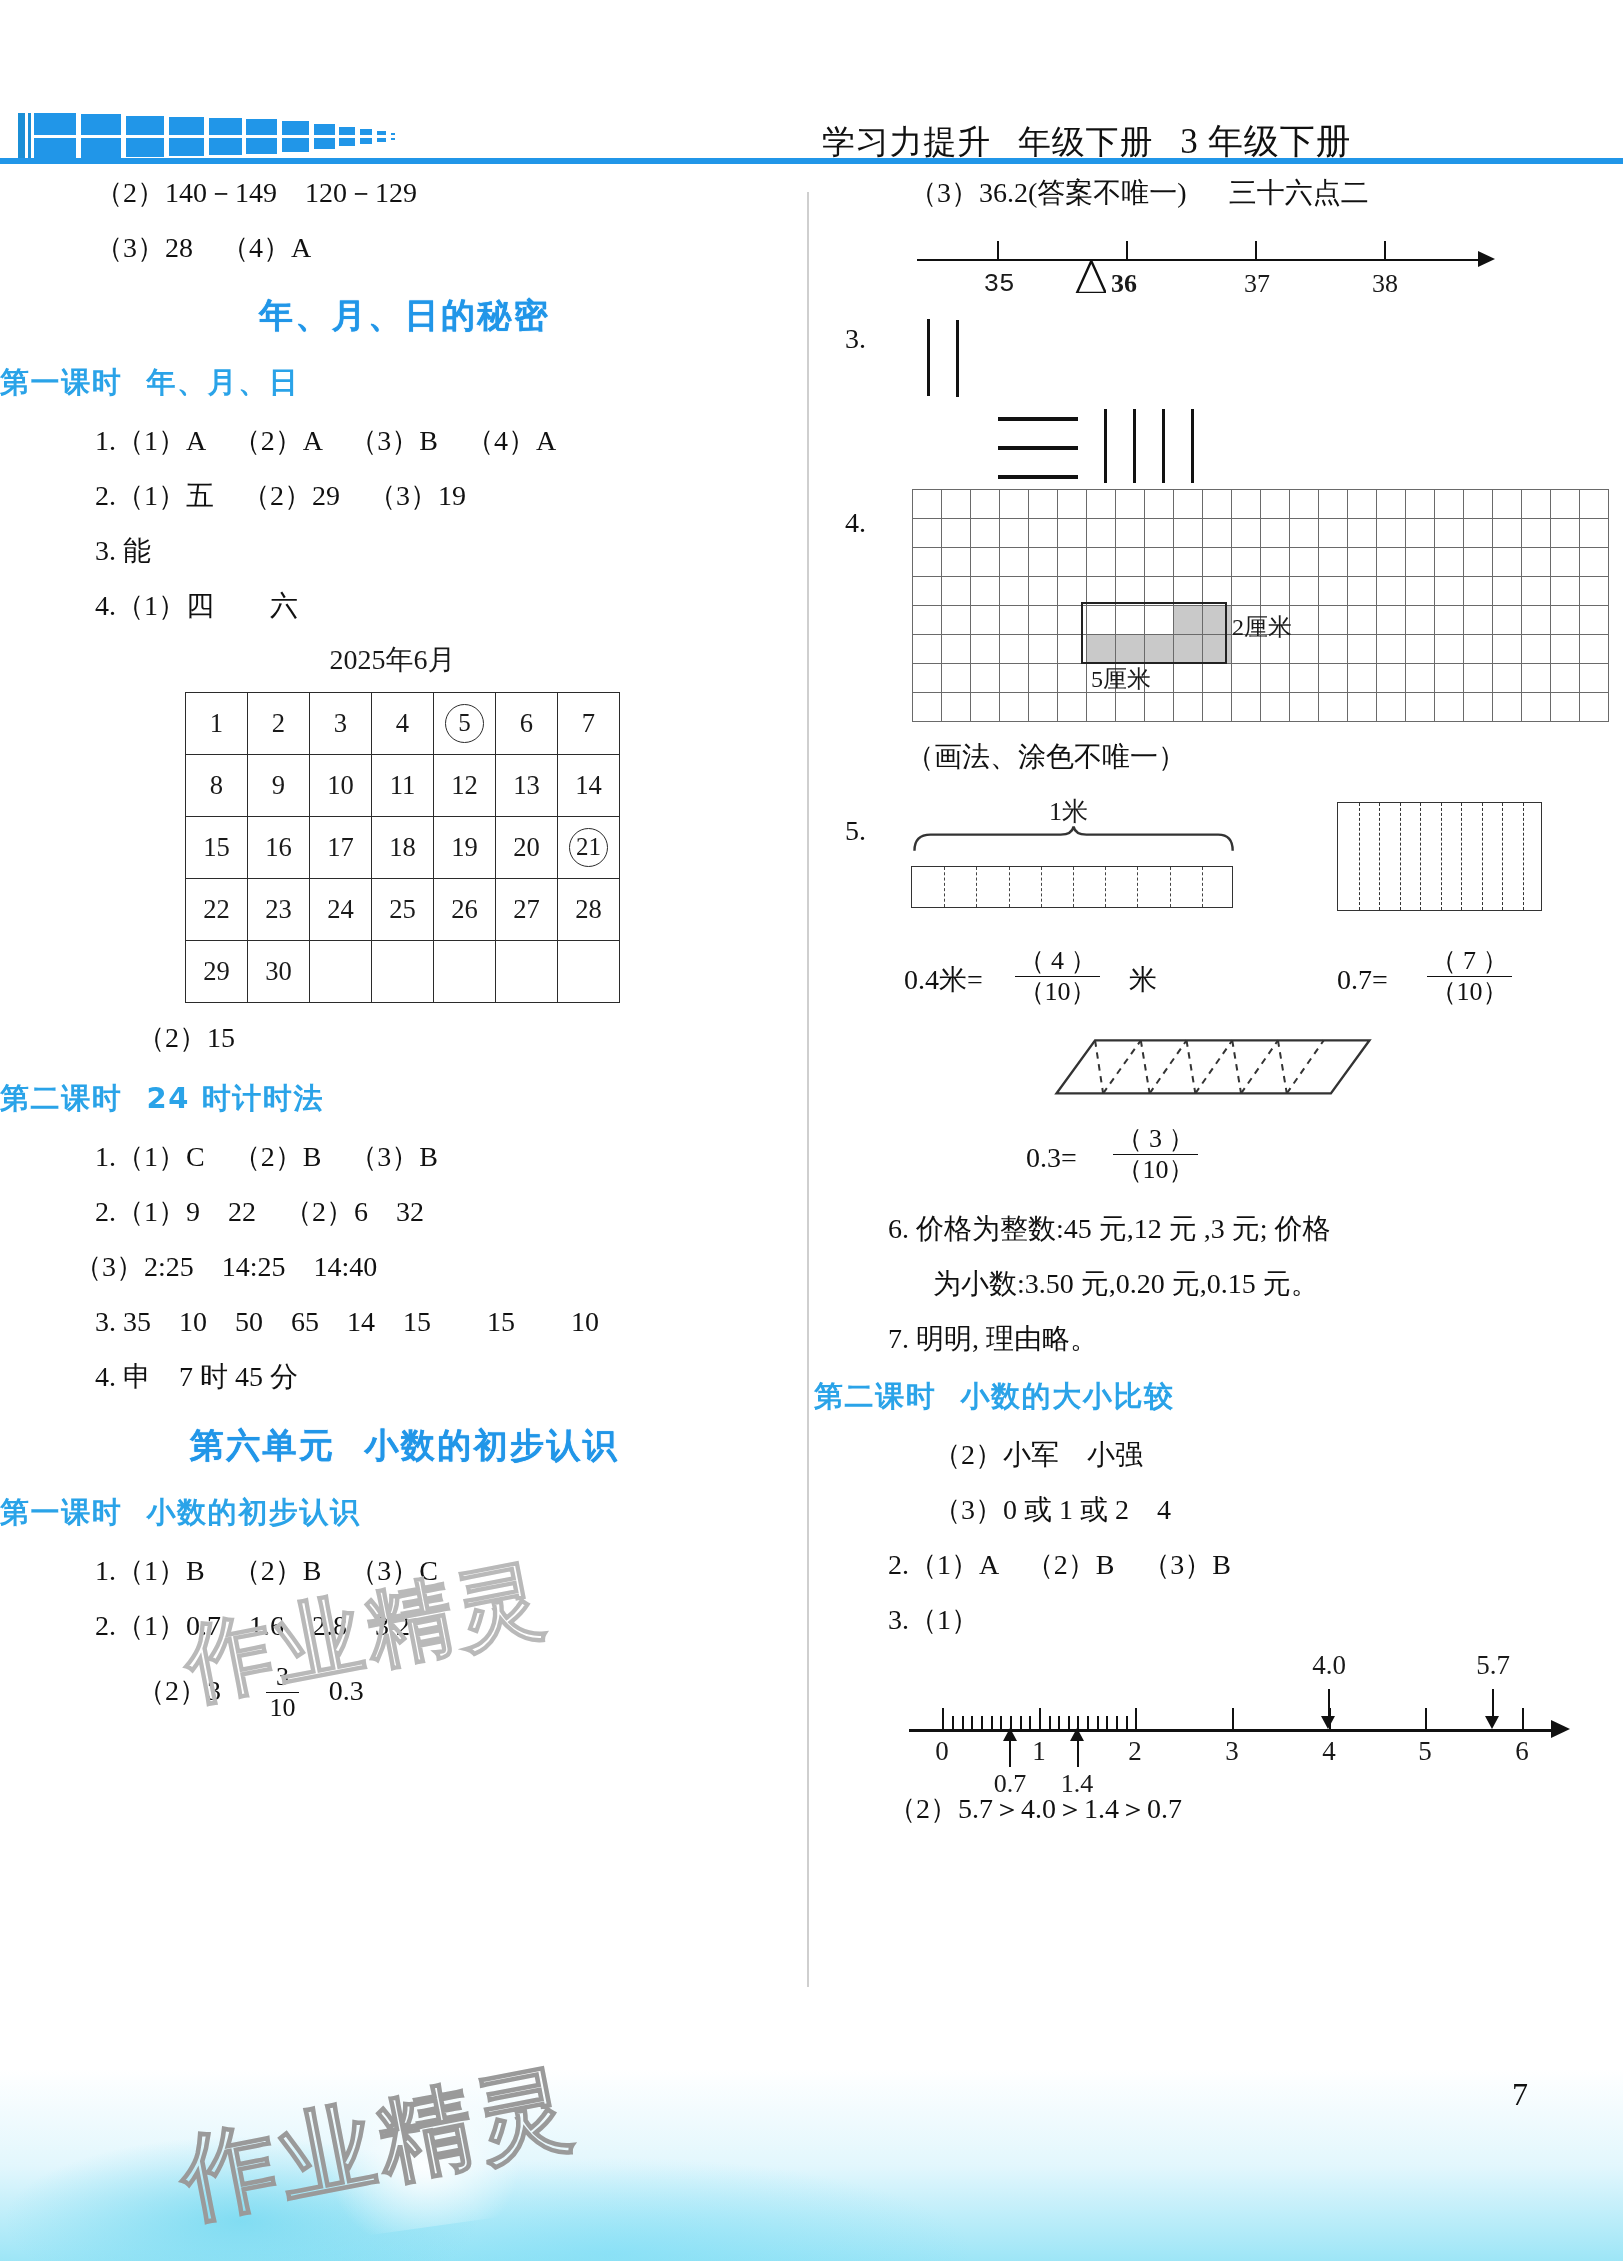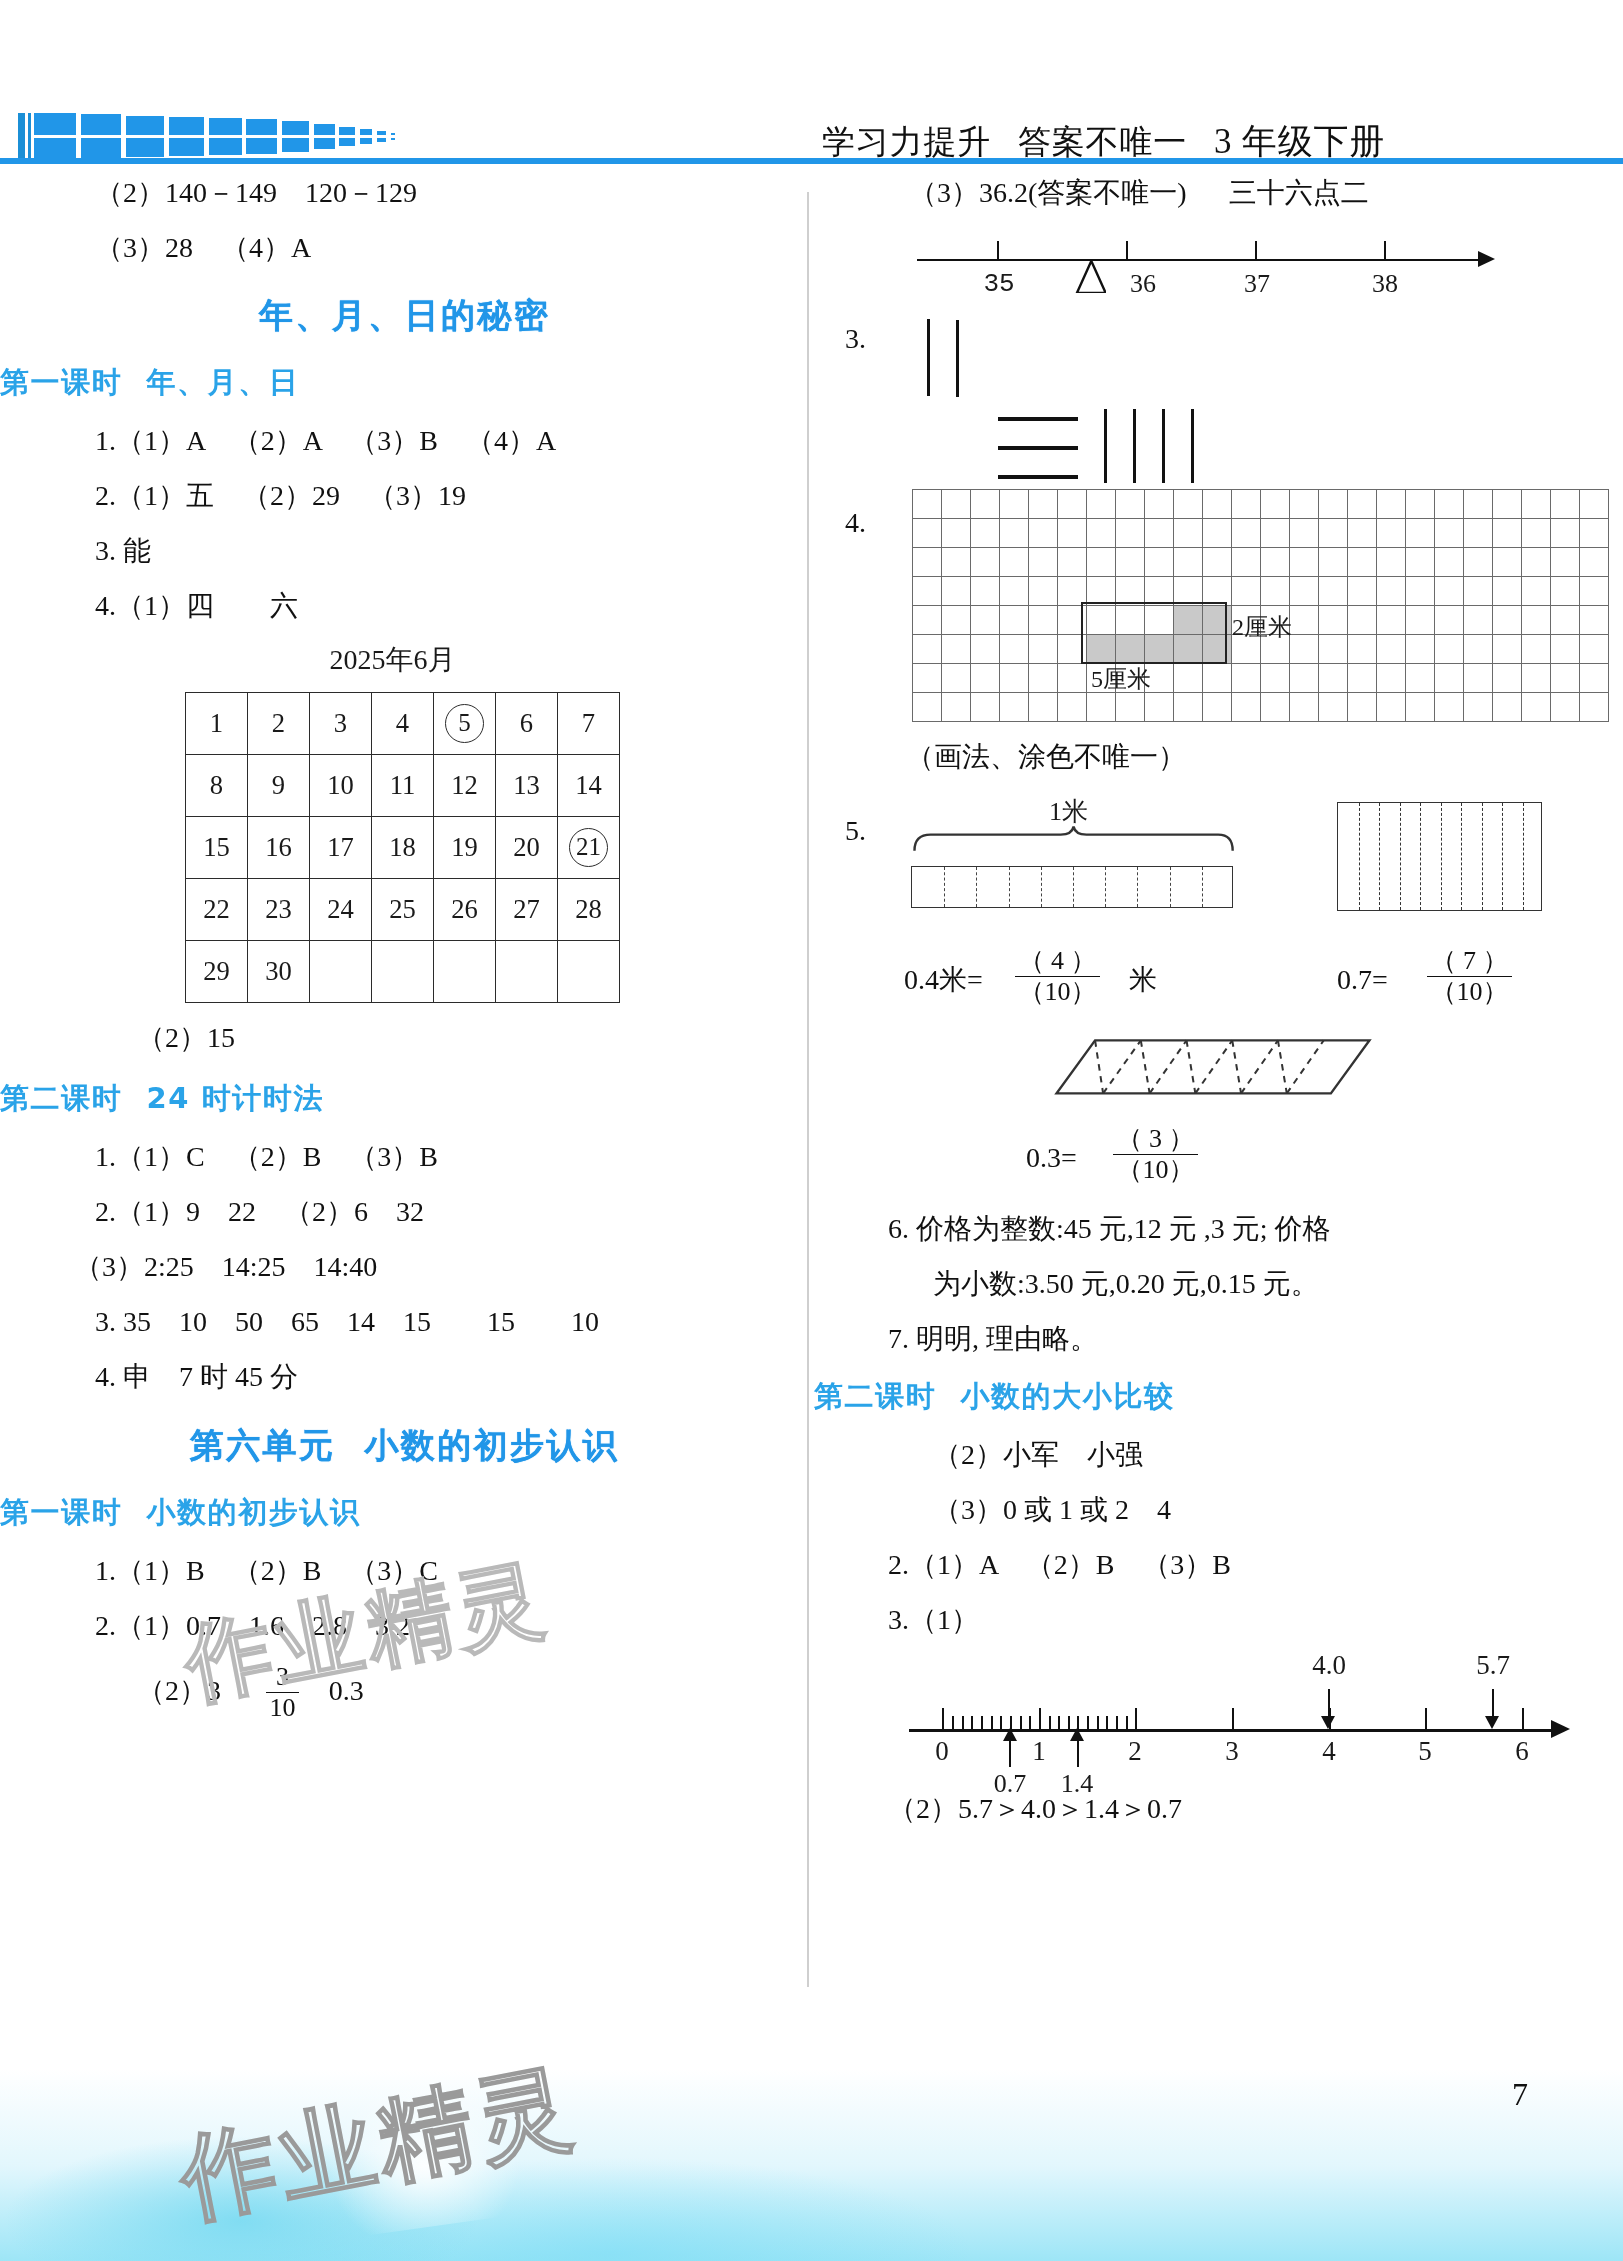--- a/index.html
+++ b/index.html
@@ -182,21 +182,21 @@
       <div class="deco-col">
         <div class="deco-sq" style="width: 8.9px; height: 4.6px; margin-bottom: 2.4px;"></div>
         <div class="deco-sq" style="width: 8.9px; height: 4.6px; margin-bottom: 0px;"></div>
       </div>
       <div class="deco-col">
         <div class="deco-sq" style="width: 4.8px; height: 2.5px; margin-bottom: 2.4px;"></div>
         <div class="deco-sq" style="width: 4.8px; height: 2.5px; margin-bottom: 0px;"></div>
       </div>
     </div>
   <div id="header-title">
-    <span>学习力提升</span><span class="sp"></span><span>答案不唯一</span><span class="sp"></span><span class="big">3 年级下册</span>
+    <span>学习力提升</span><span class="sp"></span><span>年级下册</span><span class="sp"></span><span class="big">3 年级下册</span>
   </div>
   <div id="header-rule"></div>
 </div>
 
 <div id="col-divider"></div>
 
 <div id="col-left">
 
   <div class="line ans" style="margin-top:6.4px;">（2）140－149　120－129</div>
   <div class="line ans">（3）28　（4）A</div>
@@ -300,21 +300,21 @@
     <span>（3）36.2(答案不唯一)</span><span class="sp-l"></span><span>三十六点二</span>
   </div>
 
   <div class="numline-wrap">
     <div class="nl-axis"></div>
     <div class="nl-arrow"></div>
     <div id="nl1-ticks">
         <div class="nl-tick" style="left: 80px;"></div>
         <div class="nl-lbl" style="left: 82px; font-family: Liberation Mono, monospace;">35</div>
         <div class="nl-tick" style="left: 209px;"></div>
-        <div class="nl-lbl" style="left: 226px;">36</div>
+        <div class="nl-lbl" style="left: 207px; font-weight: bold;">36</div>
         <div class="nl-tick" style="left: 338px;"></div>
         <div class="nl-lbl" style="left: 340px;">37</div>
         <div class="nl-tick" style="left: 467px;"></div>
         <div class="nl-lbl" style="left: 468px;">38</div>
       </div>
     <svg class="tri-shape" style="left:158px;" width="32" height="34" viewBox="0 0 38 40">
       <polygon points="20,0 38,40 2,40" fill="none" stroke="#111" stroke-width="3"></polygon>
     </svg>
   </div>
 

